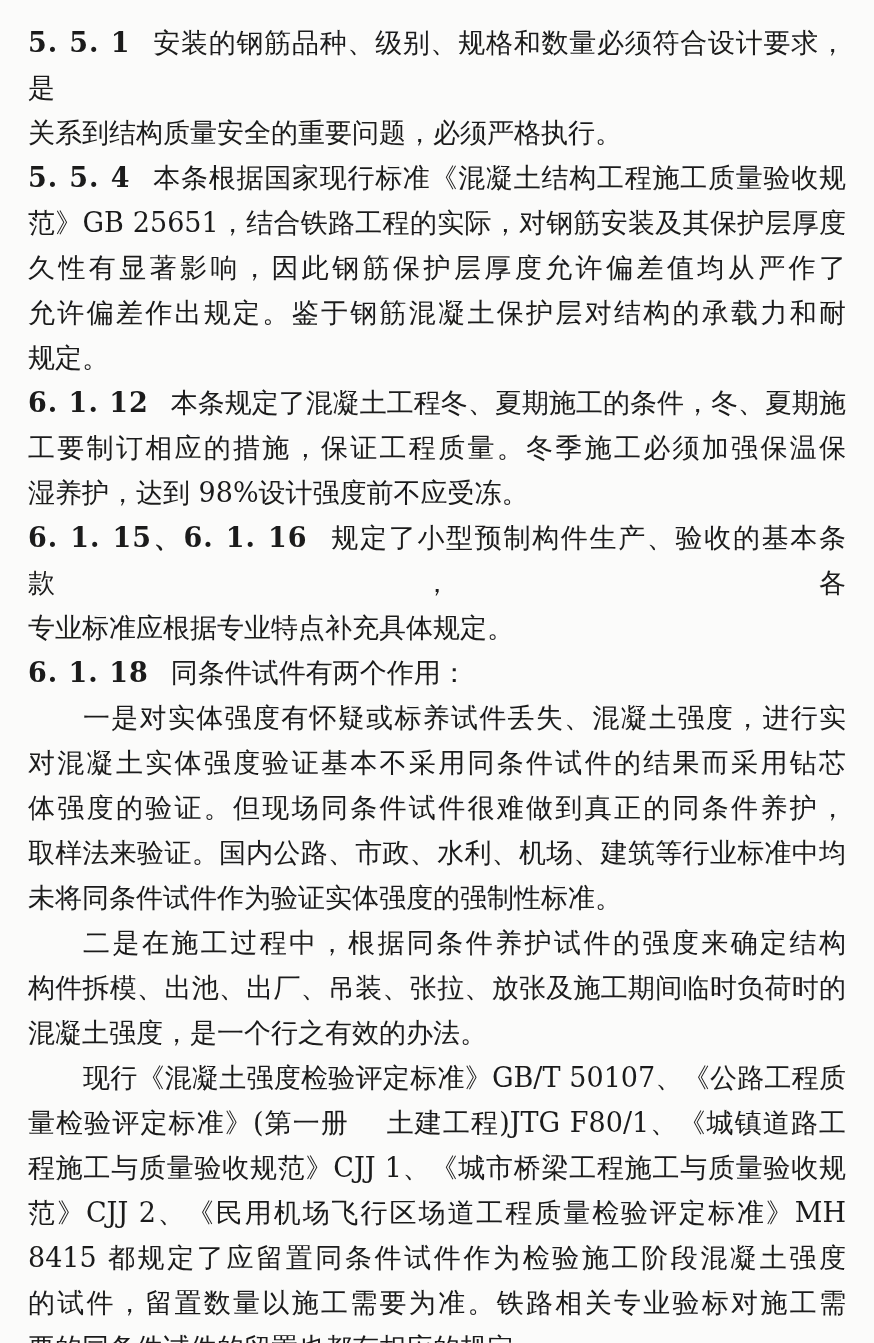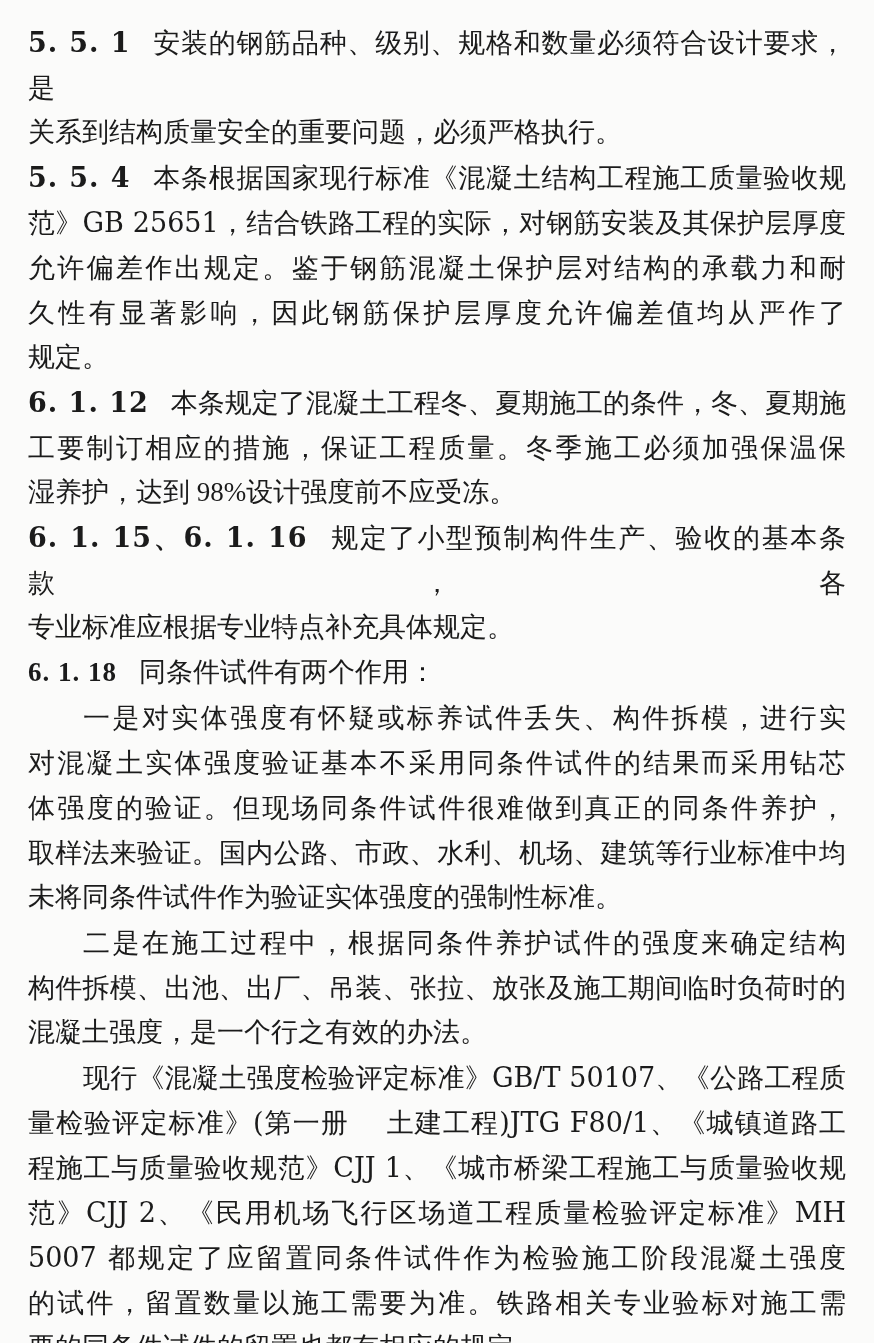--- a/index.html
+++ b/index.html
@@ -21,21 +21,20 @@
   .line {
     font-size: 27px;
     line-height: 45px;
     text-align: justify;
     text-align-last: justify;
     -moz-text-align-last: justify;
     white-space: normal;
   }
   .line.last {
     text-align-last: left;
-    font-family: Liberation Serif, serif;
     -moz-text-align-last: left;
   }
   .line.ind { text-indent: 55px; }
   .num {
     font-weight: 700;
     letter-spacing: 1px;
     margin-right: 22px;
     white-space: nowrap;
   }
 </style>
@@ -45,57 +44,57 @@
 <div class="page">
 
   <div class="para">
     <div class="line"><span class="num">5. 5. 1</span><span>安装的钢筋品种、级别、规格和数量必须符合设计要求，是</span></div>
     <div class="line last">关系到结构质量安全的重要问题，必须严格执行。</div>
   </div>
 
   <div class="para">
     <div class="line"><span class="num">5. 5. 4</span><span>本条根据国家现行标准《混凝土结构工程施工质量验收规</span></div>
     <div class="line">范》GB 25651，结合铁路工程的实际，对钢筋安装及其保护层厚度</div>
+    <div class="line">久性有显著影响，因此钢筋保护层厚度允许偏差值均从严作了</div>
     <div class="line">允许偏差作出规定。鉴于钢筋混凝土保护层对结构的承载力和耐</div>
-    <div class="line">久性有显著影响，因此钢筋保护层厚度允许偏差值均从严作了</div>
     <div class="line last">规定。</div>
   </div>
 
   <div class="para">
     <div class="line"><span class="num">6. 1. 12</span><span>本条规定了混凝土工程冬、夏期施工的条件，冬、夏期施</span></div>
     <div class="line">工要制订相应的措施，保证工程质量。冬季施工必须加强保温保</div>
     <div class="line last">湿养护，达到 98%设计强度前不应受冻。</div>
   </div>
 
   <div class="para">
     <div class="line"><span class="num">6. 1. 15、6. 1. 16</span><span>规定了小型预制构件生产、验收的基本条款，各</span></div>
     <div class="line last">专业标准应根据专业特点补充具体规定。</div>
   </div>
 
   <div class="para">
     <div class="line last"><span class="num">6. 1. 18</span><span>同条件试件有两个作用：</span></div>
   </div>
 
   <div class="para">
-    <div class="line ind">一是对实体强度有怀疑或标养试件丢失、构件拆模，进行实</div>
+    <div class="line ind">一是对实体强度有怀疑或标养试件丢失、混凝土强度，进行实</div>
     <div class="line">对混凝土实体强度验证基本不采用同条件试件的结果而采用钻芯</div>
     <div class="line">体强度的验证。但现场同条件试件很难做到真正的同条件养护，</div>
     <div class="line">取样法来验证。国内公路、市政、水利、机场、建筑等行业标准中均</div>
     <div class="line last">未将同条件试件作为验证实体强度的强制性标准。</div>
   </div>
 
   <div class="para">
     <div class="line ind">二是在施工过程中，根据同条件养护试件的强度来确定结构</div>
     <div class="line">构件拆模、出池、出厂、吊装、张拉、放张及施工期间临时负荷时的</div>
     <div class="line last">混凝土强度，是一个行之有效的办法。</div>
   </div>
 
   <div class="para">
     <div class="line ind">现行《混凝土强度检验评定标准》GB/T 50107、《公路工程质</div>
     <div class="line">量检验评定标准》(第一册　 土建工程)JTG F80/1、《城镇道路工</div>
     <div class="line">程施工与质量验收规范》CJJ 1、《城市桥梁工程施工与质量验收规</div>
     <div class="line">范》CJJ 2、《民用机场飞行区场道工程质量检验评定标准》MH</div>
-    <div class="line">5007 都规定了应留置同条件试件作为检验施工阶段混凝土强度</div>
+    <div class="line">8415 都规定了应留置同条件试件作为检验施工阶段混凝土强度</div>
     <div class="line">的试件，留置数量以施工需要为准。铁路相关专业验标对施工需</div>
     <div class="line last">要的同条件试件的留置也都有相应的规定。</div>
   </div>
 
 </div>
 
 </body></html>

